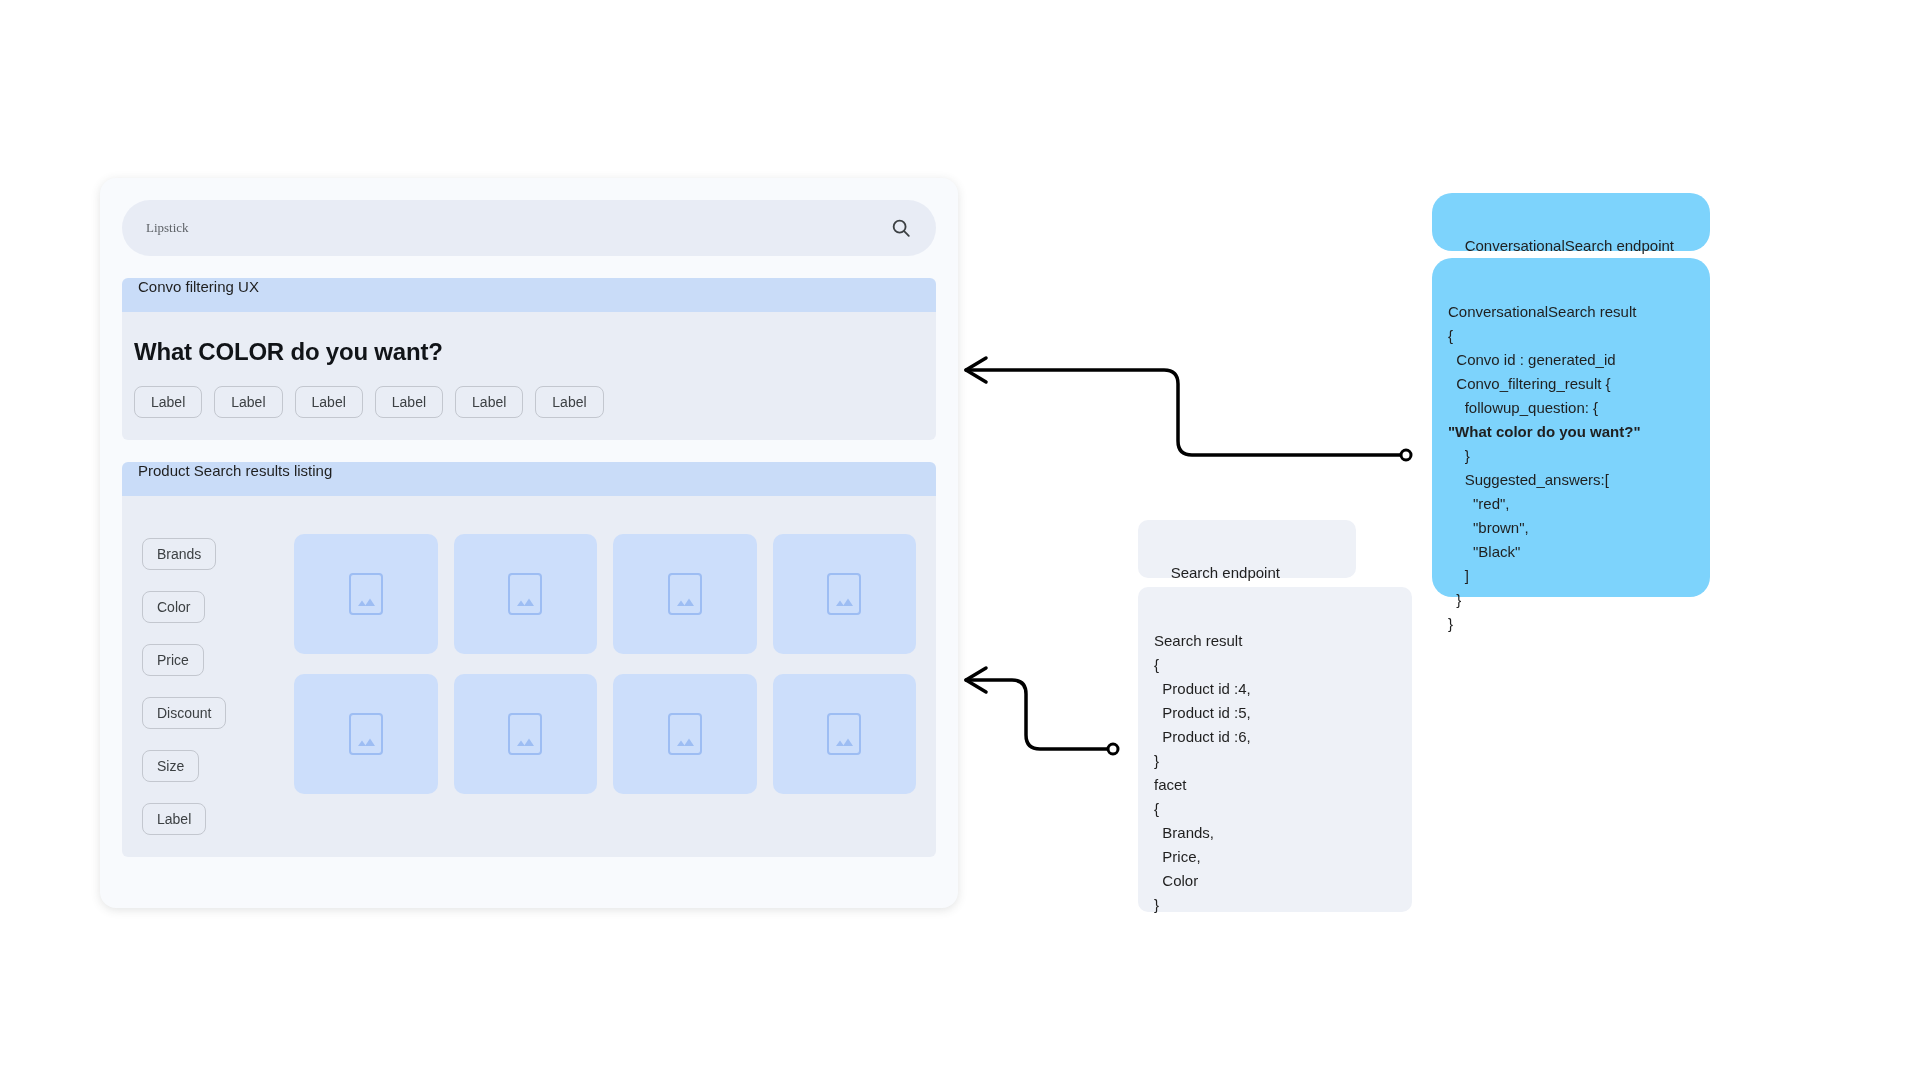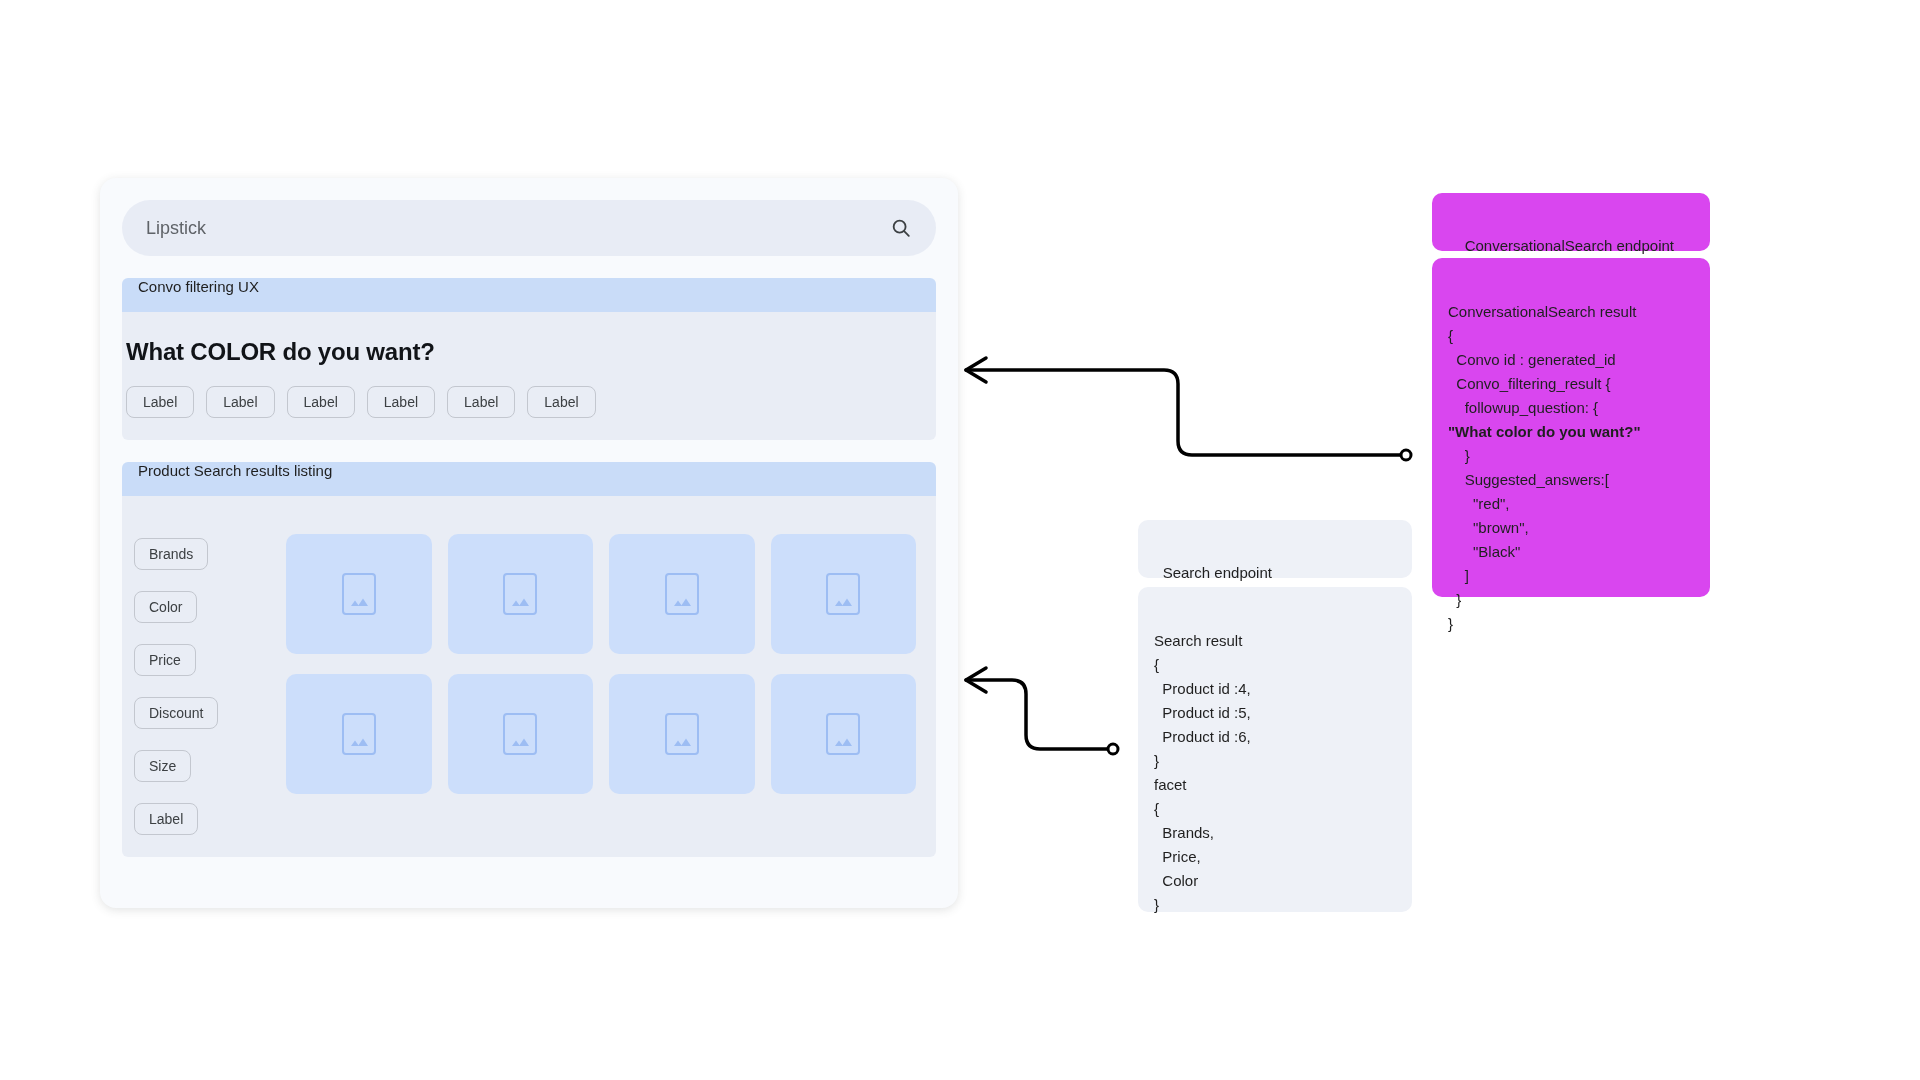--- a/index.html
+++ b/index.html
@@ -27,41 +27,42 @@
   .searchbar {
     position: relative;
     height: 56px;
     background: #e8ecf5;
     border-radius: 28px;
     display: flex;
     align-items: center;
     padding: 0 24px;
   }
   .searchbar .q {
-    font-size: 18px;
+    font-size: 13px;
     color: #5f6368;
     flex: 1;
+    font-family: Liberation Serif, serif;
   }
   .search-icon { width: 22px; height: 22px; display:block; }
 
   
   .sec-head {
     margin-top: 22px;
     background: #c9dcf8;
     border-radius: 6px 6px 0 0;
     height: 34px;
     display: flex;
     padding: 0 16px;
     font-size: 15px;
     color: #1f1f1f;
   }
   .sec-body {
     background: #e9edf5;
     border-radius: 0 0 6px 6px;
-    padding: 18px 16px 22px 4px;
+    padding: 18px 16px 22px 12px;
   }
 
   .convo-q {
     font-size: 24px;
     font-weight: bold;
     color: #111418;
     margin: 8px 0 20px 0;
     letter-spacing: -0.2px;
   }
   .chip-row { display: flex; gap: 12px; flex-wrap: wrap; }
@@ -125,27 +126,27 @@
   
   .panel {
     position: absolute;
     border-radius: 10px;
     padding: 18px 16px;
     font-size: 15px;
     color: #1f1f1f;
     line-height: 24px;
     white-space: pre;
   }
-  .panel.green { background: #d946ef; }
+  .panel.green { background: #7dd3fc; border-radius: 20px; }
   .panel.grey  { background: #eef1f7; }
   .panel .b { font-weight: bold; }
 
   #cs-endpoint { left: 1432px; top: 193px; width: 278px; height: 58px; padding-top: 17px; }
   #cs-result   { left: 1432px; top: 258px; width: 278px; height: 339px; }
-  #s-endpoint  { left: 1138px; top: 520px; width: 274px; height: 58px; padding-top: 17px; padding-left: 8px; }
+  #s-endpoint  { left: 1138px; top: 520px; width: 218px; height: 58px; padding-top: 17px; }
   #s-result    { left: 1138px; top: 587px; width: 274px; height: 325px; }
 
   
   #wires { position: absolute; left: 0; top: 0; width: 1920px; height: 1080px; pointer-events: none; }
 </style>
 </head>
 <body>
 
 <div id="stage">
 

